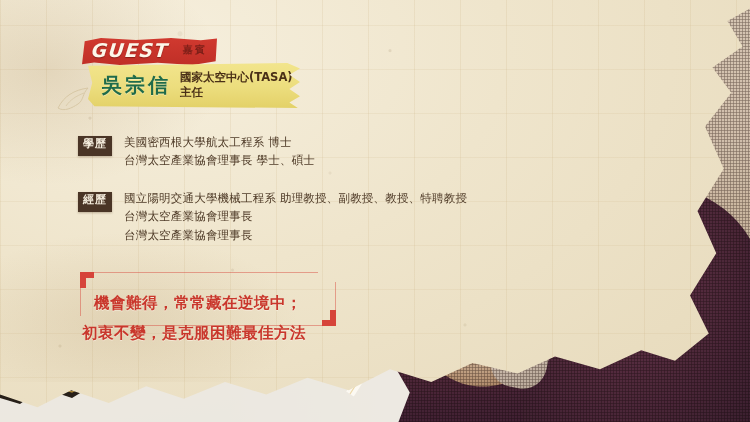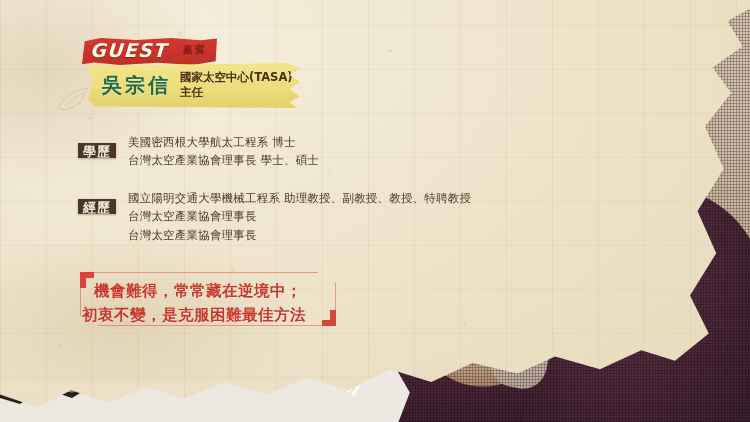--- a/index.html
+++ b/index.html
@@ -251,26 +251,26 @@
   .cred{
     position:absolute;
     display:flex; align-items:flex-start; gap:12px;
   }
   .cred.edu{ left:78px; top:134px; }
   .cred.exp{ left:78px; top:190px; }
   .cred .tag{
     flex:0 0 auto;
     background:#4a3526;
     color:#f4ecdc;
-    font-size:13px;
+    font-size:11px;
     font-weight:bold;
     letter-spacing:1px;
-    padding:2px 5px 0;
+    padding:2px 5px 7px;
     line-height:1;
-    margin-top:9px;
+    margin-top:2px;
     box-shadow:0 1px 2px rgba(90,66,40,.35);
   }
   .cred .lines{
     display:flex; flex-direction:column; gap:2px;
   }
   .cred .lines .ln{
     color:#4e3a27;
     font-size:11.5px;
     line-height:1.42;
     white-space:nowrap;
@@ -299,22 +299,22 @@
     width:14px; height:16px;
     border-right:6px solid #d6443a;
     border-bottom:6px solid #d6443a;
   }
   .quote .brk.br-thin{
     left:18px; top:10px; width:238px; height:44px;
     border-right:1px solid rgba(214,68,58,.45);
     border-bottom:1px solid rgba(214,68,58,.45);
   }
   .quote .qlines{
-    position:absolute; left:14px; top:8px;
-    display:flex; flex-direction:column; gap:2px;
+    position:absolute; left:14px; top:20px;
+    display:flex; flex-direction:column; gap:8px;
   }
   .quote .qlines .q{
     color:#c9372c;
     font-size:15.5px;
     font-weight:bold;
     letter-spacing:.5px;
     line-height:1.45;
     white-space:nowrap;
     text-shadow:0 1px 0 rgba(255,250,240,.5);
   }

